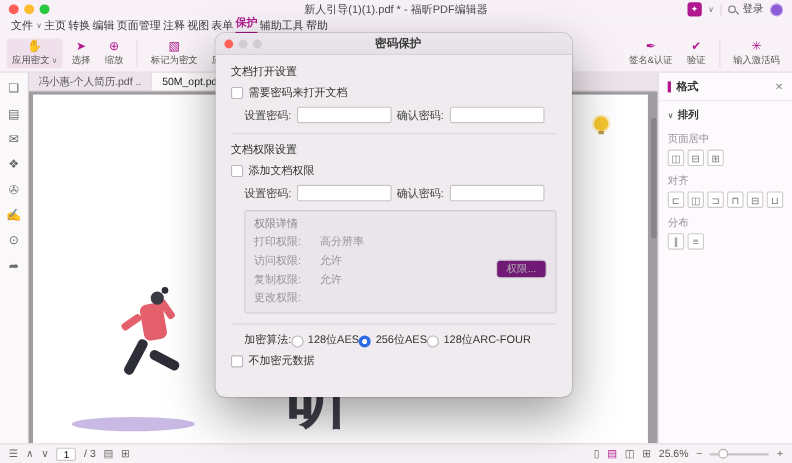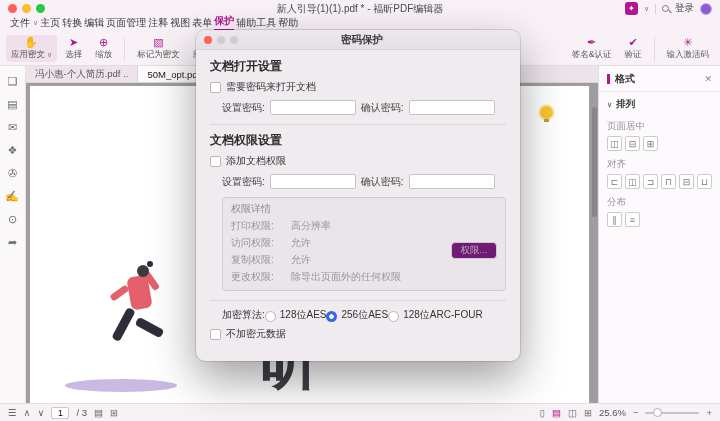--- a/index.html
+++ b/index.html
@@ -88,21 +88,21 @@
   .slider .handle{position:absolute;left:14%;top:-3.5px;width:9px;height:9px;border-radius:50%;background:#fff;border:1px solid #b2acb1}
 
   
   .dialog{position:absolute;left:196px;top:30px;width:324px;height:331px;background:#efebef;border-radius:9px;box-shadow:0 18px 45px rgba(0,0,0,.38),0 0 0 1px rgba(0,0,0,.12);z-index:20;overflow:hidden}
   .d-head{height:20px;display:flex;align-items:center;position:relative;background:linear-gradient(#ece7ec,#e5e0e5);border-bottom:1px solid #d8d2d8;padding:0 8px}
   .d-lights{display:flex;gap:5px;z-index:2}
   .d-light{width:8px;height:8px;border-radius:50%}
   .d-grey{background:#d2cbd2}
   .d-title{position:absolute;left:8px;right:0;text-align:center;font-weight:bold;font-size:10.5px;color:#3a3a3a}
   .d-body{padding:8px 14px 0;position:relative;font-size:10px;color:#333}
-  .sec-h{font-weight:bold;font-size:12px;color:#2b2b2b}
+  .sec-h{font-weight:normal;font-size:10px;color:#2b2b2b}
   .cb-row{display:flex;align-items:center;gap:5px;margin-top:5px}
   .cb{width:11px;height:11px;background:#fff;border:1px solid #bcb5bb;border-radius:2px;flex:0 0 auto}
   .pw-row{display:flex;align-items:center;gap:5px;margin:6px 0 0 12px}
   .pw-row label{color:#444;white-space:nowrap}
   .pw-row input{width:86px;height:15px;border:1px solid #c8c2c7;border-radius:2px;background:#fff}
   .divider{height:1px;background:#dbd5da;margin:9px 0 7px}
   .fieldset{margin:8px 0 0 12px;border:1px solid #d2ccd1;background:#eae5ea;border-radius:3px;padding:4px 8px 6px;position:relative;color:#9a949a}
   .fs-title{font-size:10px;color:#8d878d}
   .fs-row{display:flex;margin-top:3px}
   .fs-label{width:60px;flex:0 0 auto}
@@ -316,21 +316,20 @@
       <div class="fs-row">
         <span class="fs-label">访问权限:</span>
         <span>允许</span>
       </div>
       <div class="fs-row">
         <span class="fs-label">复制权限:</span>
         <span>允许</span>
       </div>
       <div class="fs-row">
         <span class="fs-label">更改权限:</span>
-        <span>除导出页面外的任何权限</span>
       </div>
       <button class="perm-btn">权限...</button>
     </div>
 
     <div class="divider"></div>
 
     <div class="radio-row">
       <span>加密算法:</span>
       <span class="rlabel">
         <span class="radio"></span>

